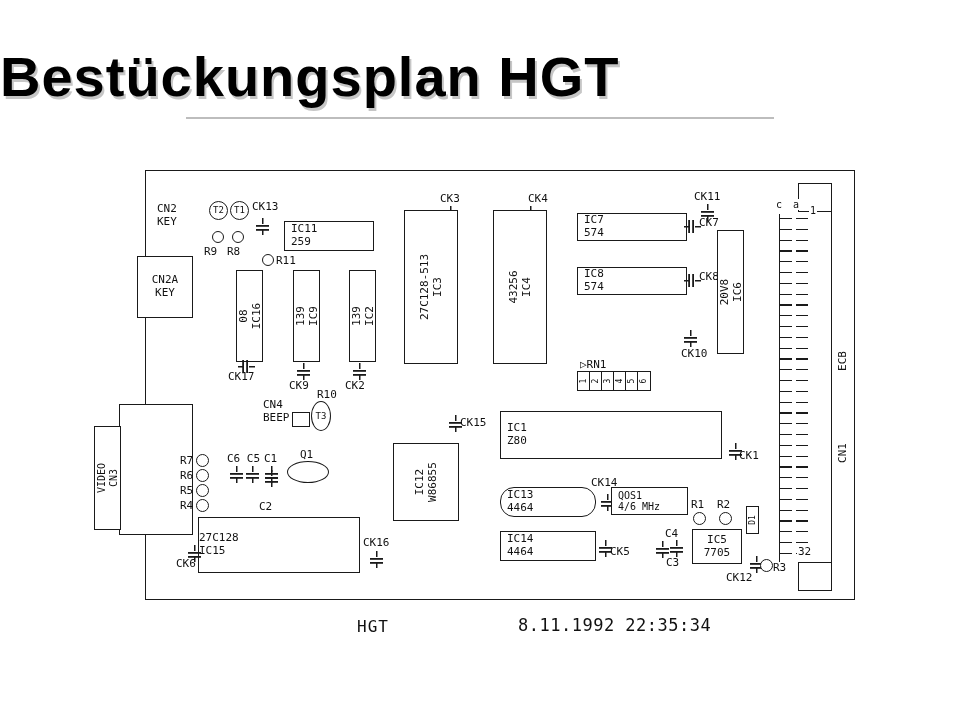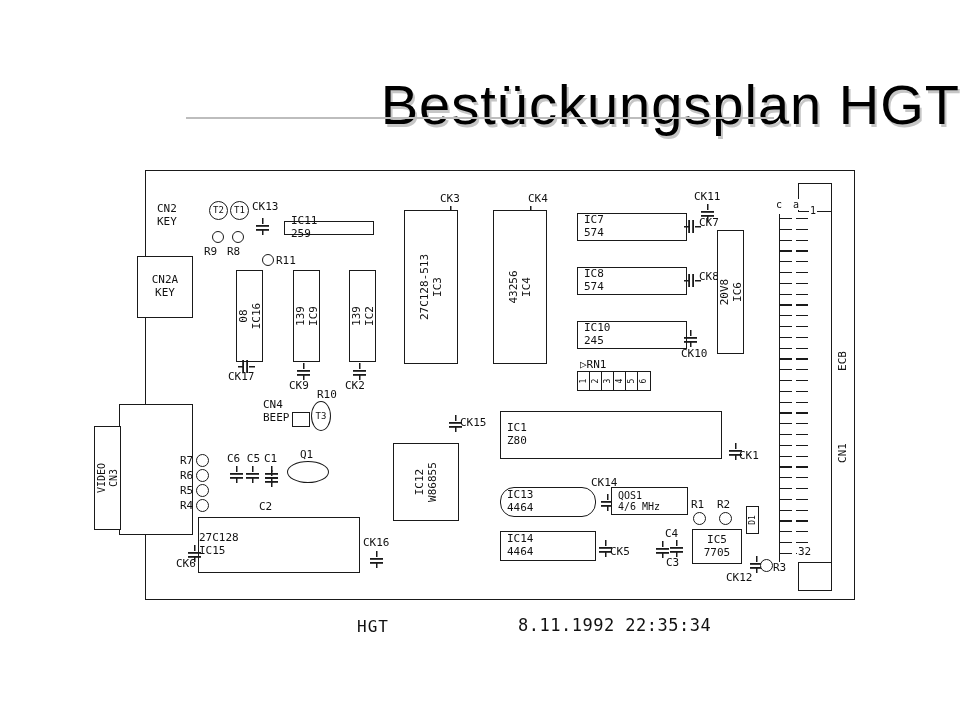--- a/index.html
+++ b/index.html
@@ -1,22 +1,22 @@
 <!DOCTYPE html>
 <html><head>
 <meta charset="utf-8">
 <style>
   * { margin:0; padding:0; box-sizing:border-box; }
   html,body { background:#fff; }
   body { width:960px; height:720px; font-family:"DejaVu Sans Mono", monospace; color:#111; }
   .slide { position:relative; width:960px; height:720px; background:#fff; overflow:hidden; }
 
-  .title { position:absolute; top:44px; left:0; width:100%; text-align:right;
-           font-family:"Liberation Sans", sans-serif; font-weight:normal; font-size:56px;
-           color:#000; letter-spacing:1px; text-shadow:2px 3px 0 #c6c6c6;margin-top:28px; }
+  .title { position:absolute; top:44px; left:0; width:100%; text-align:left;
+           font-family:"Liberation Sans", sans-serif; font-weight:bold; font-size:56px;
+           color:#000; letter-spacing:1px; text-shadow:2px 3px 0 #c6c6c6; }
   .title-underline { position:absolute; top:117px; left:186px; width:588px; height:2px; background:#bdbdbd; }
 
   .board { position:absolute; left:145px; top:170px; width:710px; height:430px; border:1.6px solid #1a1a1a; }
 
   #components { position:absolute; left:0; top:0; width:960px; height:720px; }
   .comp { position:absolute; font-size:11px; line-height:1.15; color:#111; }
   .comp .txt { white-space:pre-line; }
 
   .label .txt { display:block; }
 
@@ -102,21 +102,21 @@
       <div class="comp circle" style="left: 209px; top: 201px; width: 19px; height: 19px;">
         <span class="txt">T2</span>
       </div>
       <div class="comp circle" style="left: 230px; top: 201px; width: 19px; height: 19px;">
         <span class="txt">T1</span>
       </div>
       <div class="comp label" style="left: 252px; top: 201px;">
         <span class="txt">CK13</span>
       </div>
       <div class="comp cap" style="left: 256px; top: 218px;"></div>
-      <div class="comp chip-h" style="left: 284px; top: 221px; width: 90px; height: 14px;">
+      <div class="comp chip-h" style="left: 284px; top: 221px; width: 90px; height: 30px;">
         <span class="txt">IC11
 259</span>
       </div>
       <div class="comp circle" style="left: 212px; top: 231px; width: 12px; height: 12px;"></div>
       <div class="comp circle" style="left: 232px; top: 231px; width: 12px; height: 12px;"></div>
       <div class="comp label" style="left: 204px; top: 246px; text-align: center;">
         <span class="txt">R9</span>
       </div>
       <div class="comp label" style="left: 227px; top: 246px;">
         <span class="txt">R8</span>
@@ -181,24 +181,20 @@
       <div class="comp label" style="left: 699px; top: 217px;">
         <span class="txt">CK7</span>
       </div>
       <div class="comp chip-h" style="left: 577px; top: 267px; width: 110px; height: 28px;">
         <span class="txt">IC8
 574</span>
       </div>
       <div class="comp cap rot90" style="left: 686px; top: 272px;"></div>
       <div class="comp label" style="left: 699px; top: 271px;">
         <span class="txt">CK8</span>
-      </div>
-      <div class="comp chip-h" style="left: 577px; top: 321px; width: 110px; height: 28px;">
-        <span class="txt">IC10
-245</span>
       </div>
       <div class="comp cap" style="left: 684px; top: 330px;"></div>
       <div class="comp label" style="left: 681px; top: 348px;">
         <span class="txt">CK10</span>
       </div>
       <div class="comp chip-v" style="left: 717px; top: 230px; width: 27px; height: 124px;">
         <span class="txt">20V8
 IC6</span>
       </div>
       <div class="comp label" style="left: 580px; top: 359px;">

